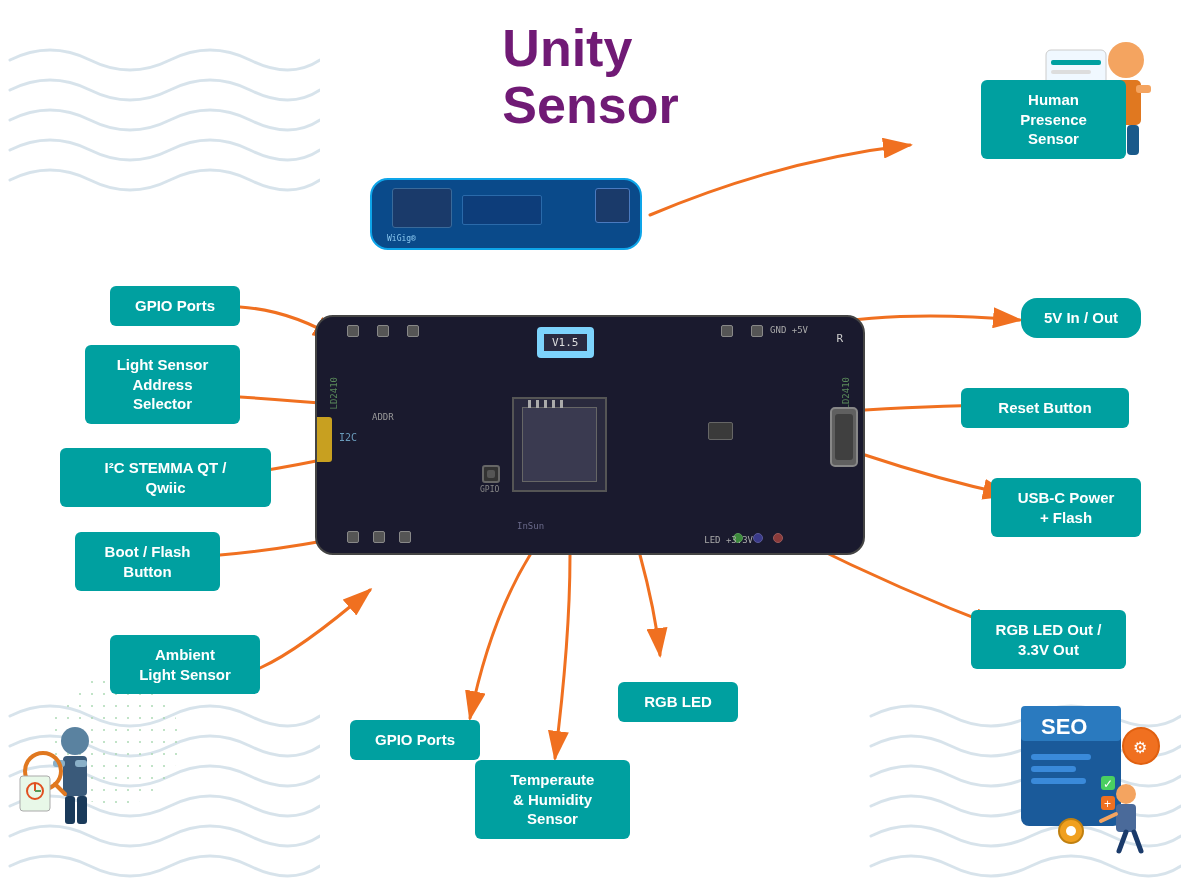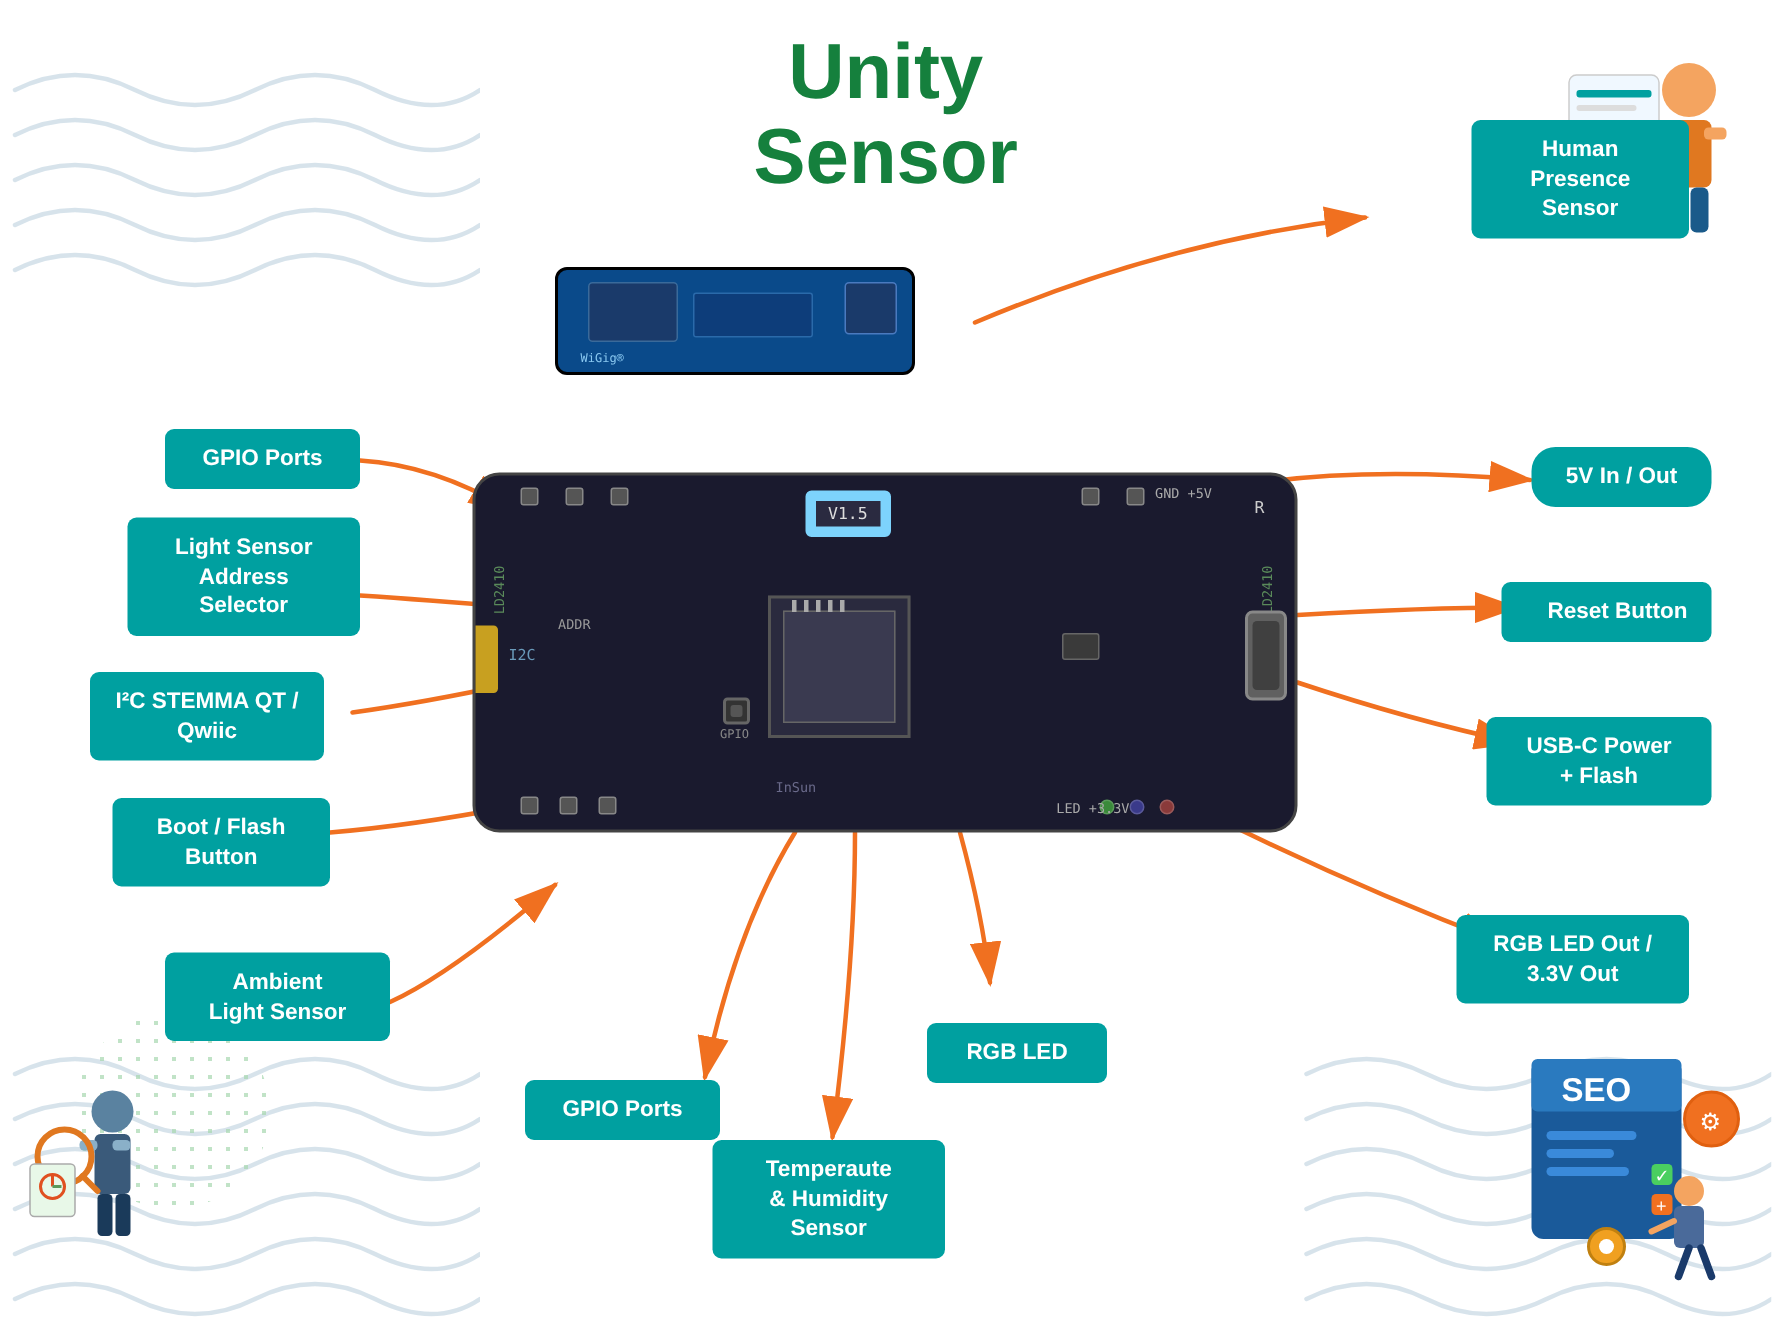--- a/index.html
+++ b/index.html
@@ -48,24 +48,23 @@
       border-radius: 50%;
       opacity: 0.7;
     }
 
     
     .title {
       position: absolute;
       top: 20px;
       left: 50%;
       transform: translateX(-50%);
-      text-align: center;
       font-size: 52px;
       font-weight: 900;
-      color: #15803d;
+      color: #701a75;
       line-height: 1.1;
       z-index: 10;
     }
 
     
     .label-box {
       position: absolute;
       background: #00a0a0;
       color: white;
       font-weight: 800;
@@ -152,21 +151,21 @@
   <path class="wave-line" d="M10,180 Q50,160 90,180 Q130,200 170,180 Q210,160 250,180 Q290,200 320,180"></path>
 </svg>
 
 <div class="bg-dots-left"></div>
 
 <div class="title">
   <div>Unity</div>
   <div>Sensor</div>
 </div>
 
-<div style="position:absolute; top:178px; left:370px; width:240px; height:72px; background:#0a4a8a; border-radius:8px; border:2px solid #000000; z-index:6;">
+<div style="position:absolute; top:178px; left:370px; width:272px; height:72px; background:#0a4a8a; border-radius:18px; border:2px solid #0ea5e9; z-index:6;">
   <div style="position:absolute; top:8px; left:20px; width:60px; height:40px; background:#1a3a6a; border:1px solid #3a6a9a; border-radius:3px;"></div>
   <div style="position:absolute; top:15px; left:90px; width:80px; height:30px; background:#0d3d7a; border:1px solid #2a6aaa; border-radius:2px;"></div>
   <div style="position:absolute; top:8px; right:10px; width:35px; height:35px; background:#1a3a6a; border:1px solid #4a7abf; border-radius:3px;"></div>
   <div style="position:absolute; bottom:5px; left:15px; font-size:8px; color:#8ac8f0; font-family:monospace;">WiGig®</div>
 </div>
 
 <div style="position:absolute; top:315px; left:315px; width:550px; height:240px; background:#1a1a2e; border-radius:18px; border:2px solid #444; z-index:5; overflow:hidden;">
 
   <div style="position:absolute; top:8px; left:30px; display:flex; gap:18px;">
     <div style="width:12px;height:12px;background:#555;border-radius:2px;border:1px solid #888;"></div>
@@ -242,31 +241,31 @@
 </div>
 
 <div class="label-box" style="top:298px; right:40px; width:118px;border-radius:16px;">
   <span>5V In / Out</span>
 </div>
 
 <div class="label-box" style="top:286px; left:110px; width:130px;">
   <span>GPIO Ports</span>
 </div>
 
-<div class="label-box" style="top:388px; right:40px; width:140px;text-align:right;">
+<div class="label-box" style="top:388px; right:52px; width:168px;">
   <span>Reset Button</span>
 </div>
 
 <div class="label-box" style="top:345px; left:85px; width:155px;">
   <span style="white-space:pre-line;">Light Sensor
 Address
 Selector</span>
 </div>
 
-<div class="label-box" style="top:448px; left:60px; width:156px;">
+<div class="label-box" style="top:448px; left:60px; width:211px;">
   <span style="white-space:pre-line;">I²C STEMMA QT /
 Qwiic</span>
 </div>
 
 <div class="label-box" style="top:478px; right:40px; width:150px;">
   <span style="white-space:pre-line;">USB-C Power
 + Flash</span>
 </div>
 
 <div class="label-box" style="top:532px; left:75px; width:145px;">

